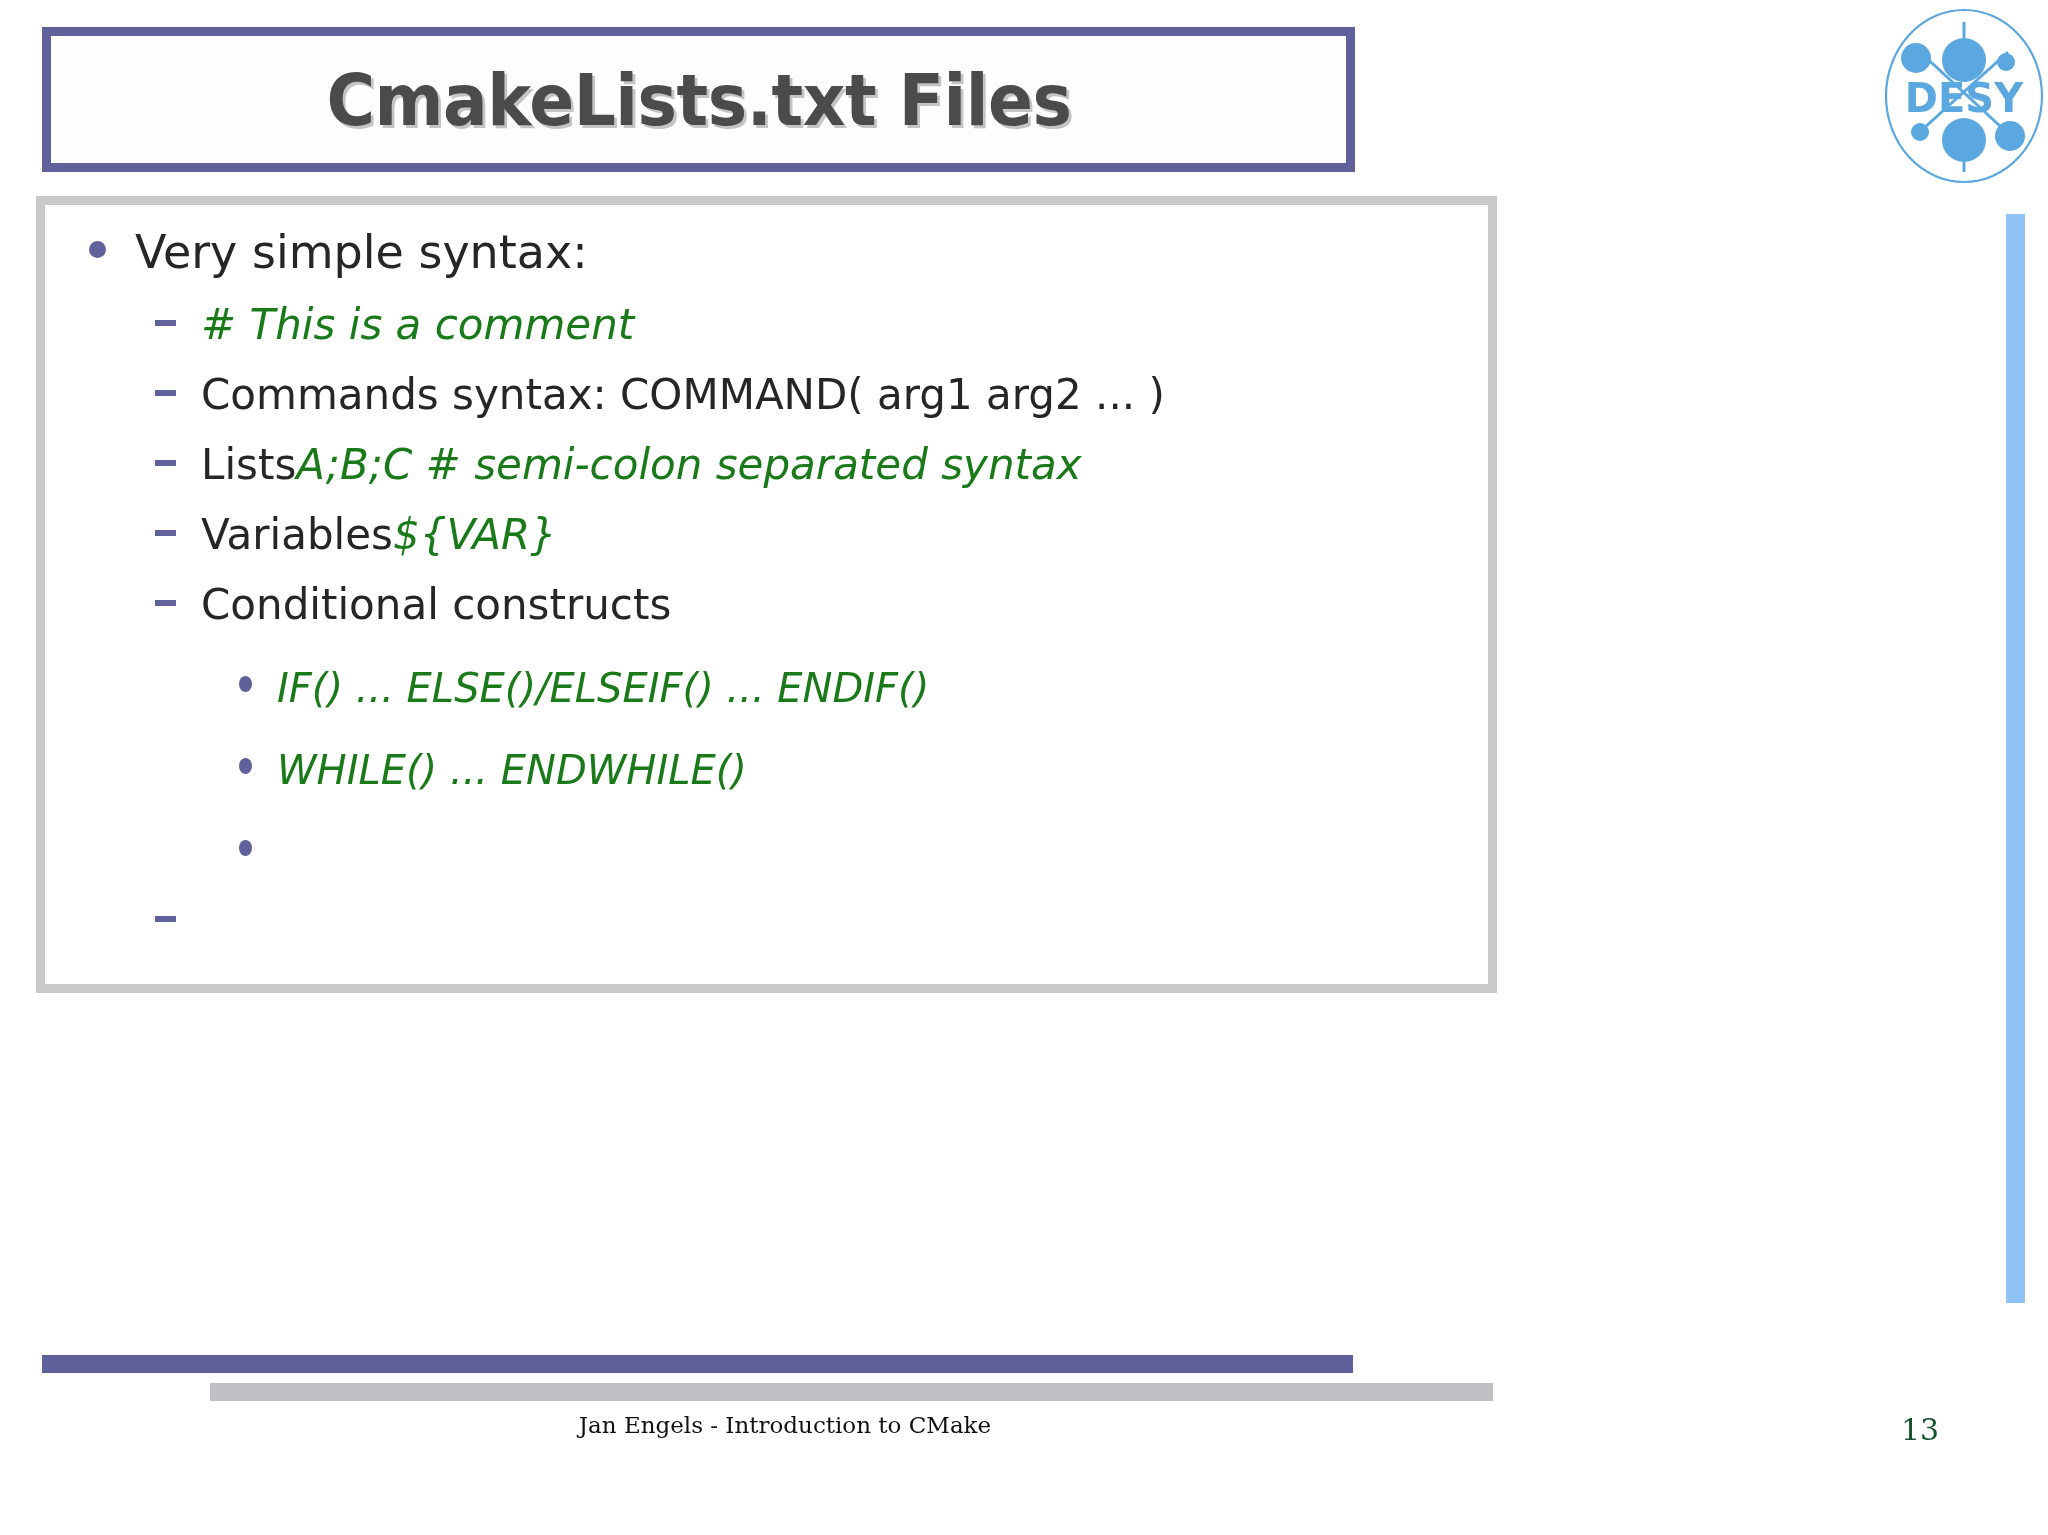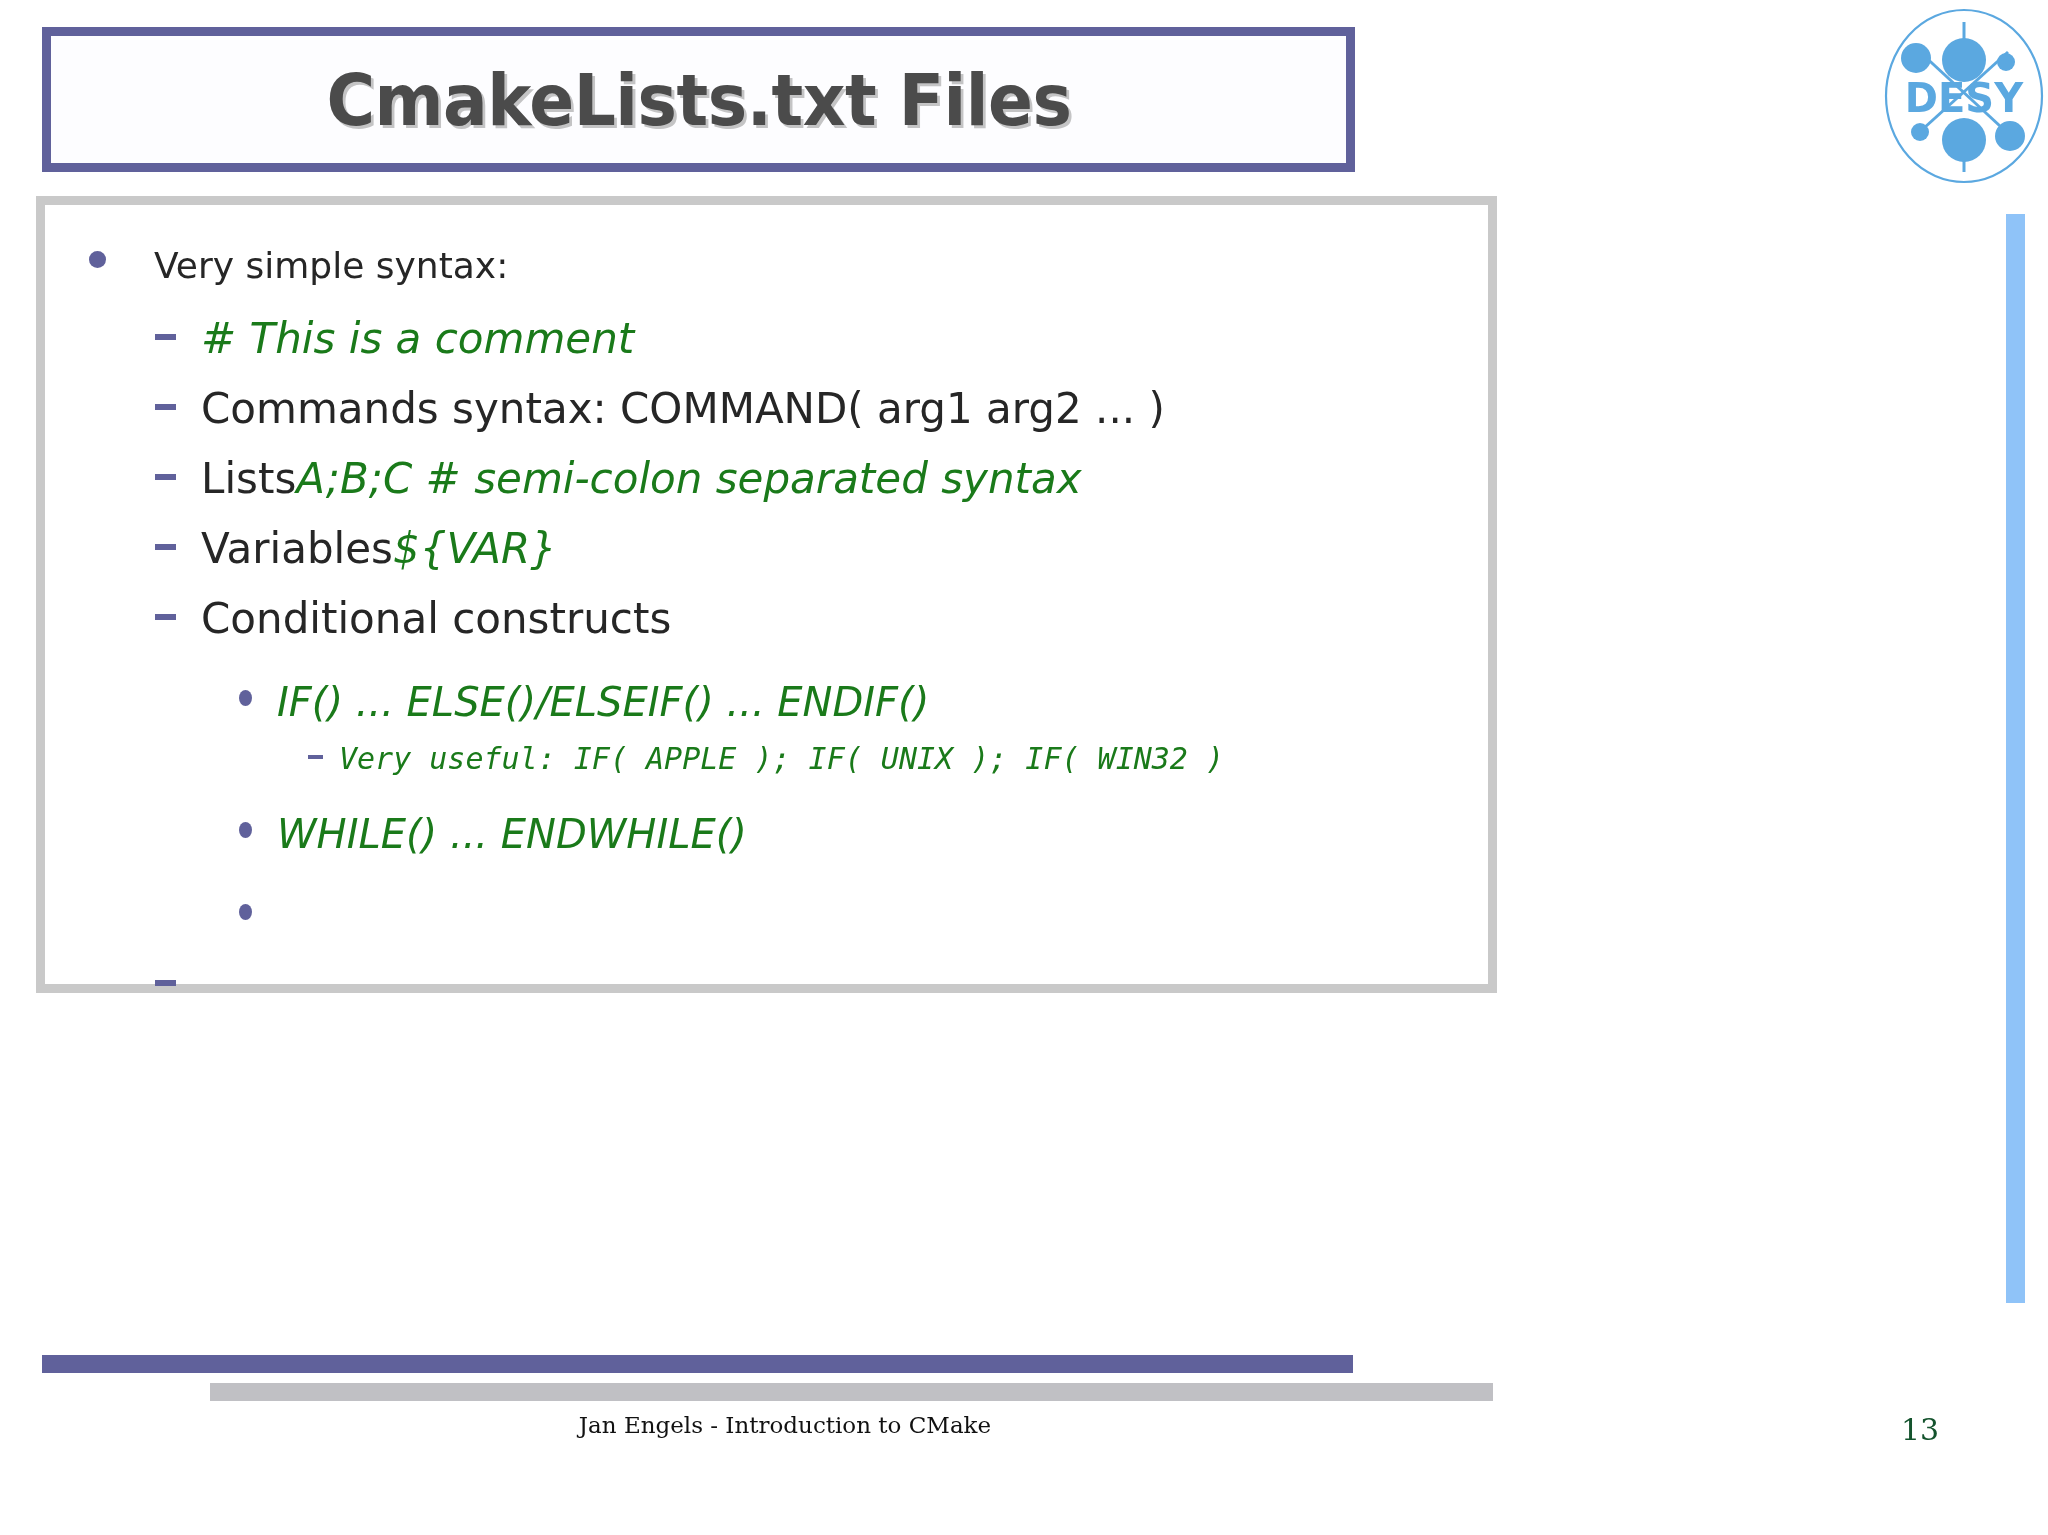--- a/index.html
+++ b/index.html
@@ -81,25 +81,24 @@
   .marker {
     flex: 0 0 auto;
     display: inline-block;
     text-align: left;
   }
   .txt { flex: 0 0 auto; }
 
   
   .lvl1 {
     margin-left: 14px;
-    margin-top: 16px;
-    font-size: 36px;
+    margin-top: 2px;
+    font-size: 46px;
     line-height: 62px;
     color: #262626;
-    gap: 19px;
   }
   .lvl1 .marker {
     width: 58px;
     position: relative;
     top: 0px;
   }
   .lvl1 .dot {
     display: inline-block;
     width: 17px;
     height: 17px;
@@ -280,24 +279,20 @@
   <div class="line lvl2">
     <span class="marker"><i class="dash"></i></span>
     <span class="txt dark">Conditional constructs</span>
   </div>
 
   <div class="line lvl3">
     <span class="marker"><i class="dot"></i></span>
     <span class="txt green">IF() ... ELSE()/ELSEIF() ... ENDIF()</span>
   </div>
 
-  <div class="line lvl4">
-    <span class="marker"><i class="dash"></i></span>
-    <span class="txt green mono">Very useful: IF( APPLE ); IF( UNIX ); IF( WIN32 )</span>
-  </div>
 
   <div class="line lvl3">
     <span class="marker"><i class="dot"></i></span>
     <span class="txt green">WHILE() ... ENDWHILE()</span>
   </div>
 
   <div class="line lvl3">
     <span class="marker"><i class="dot"></i></span>
   </div>
 

